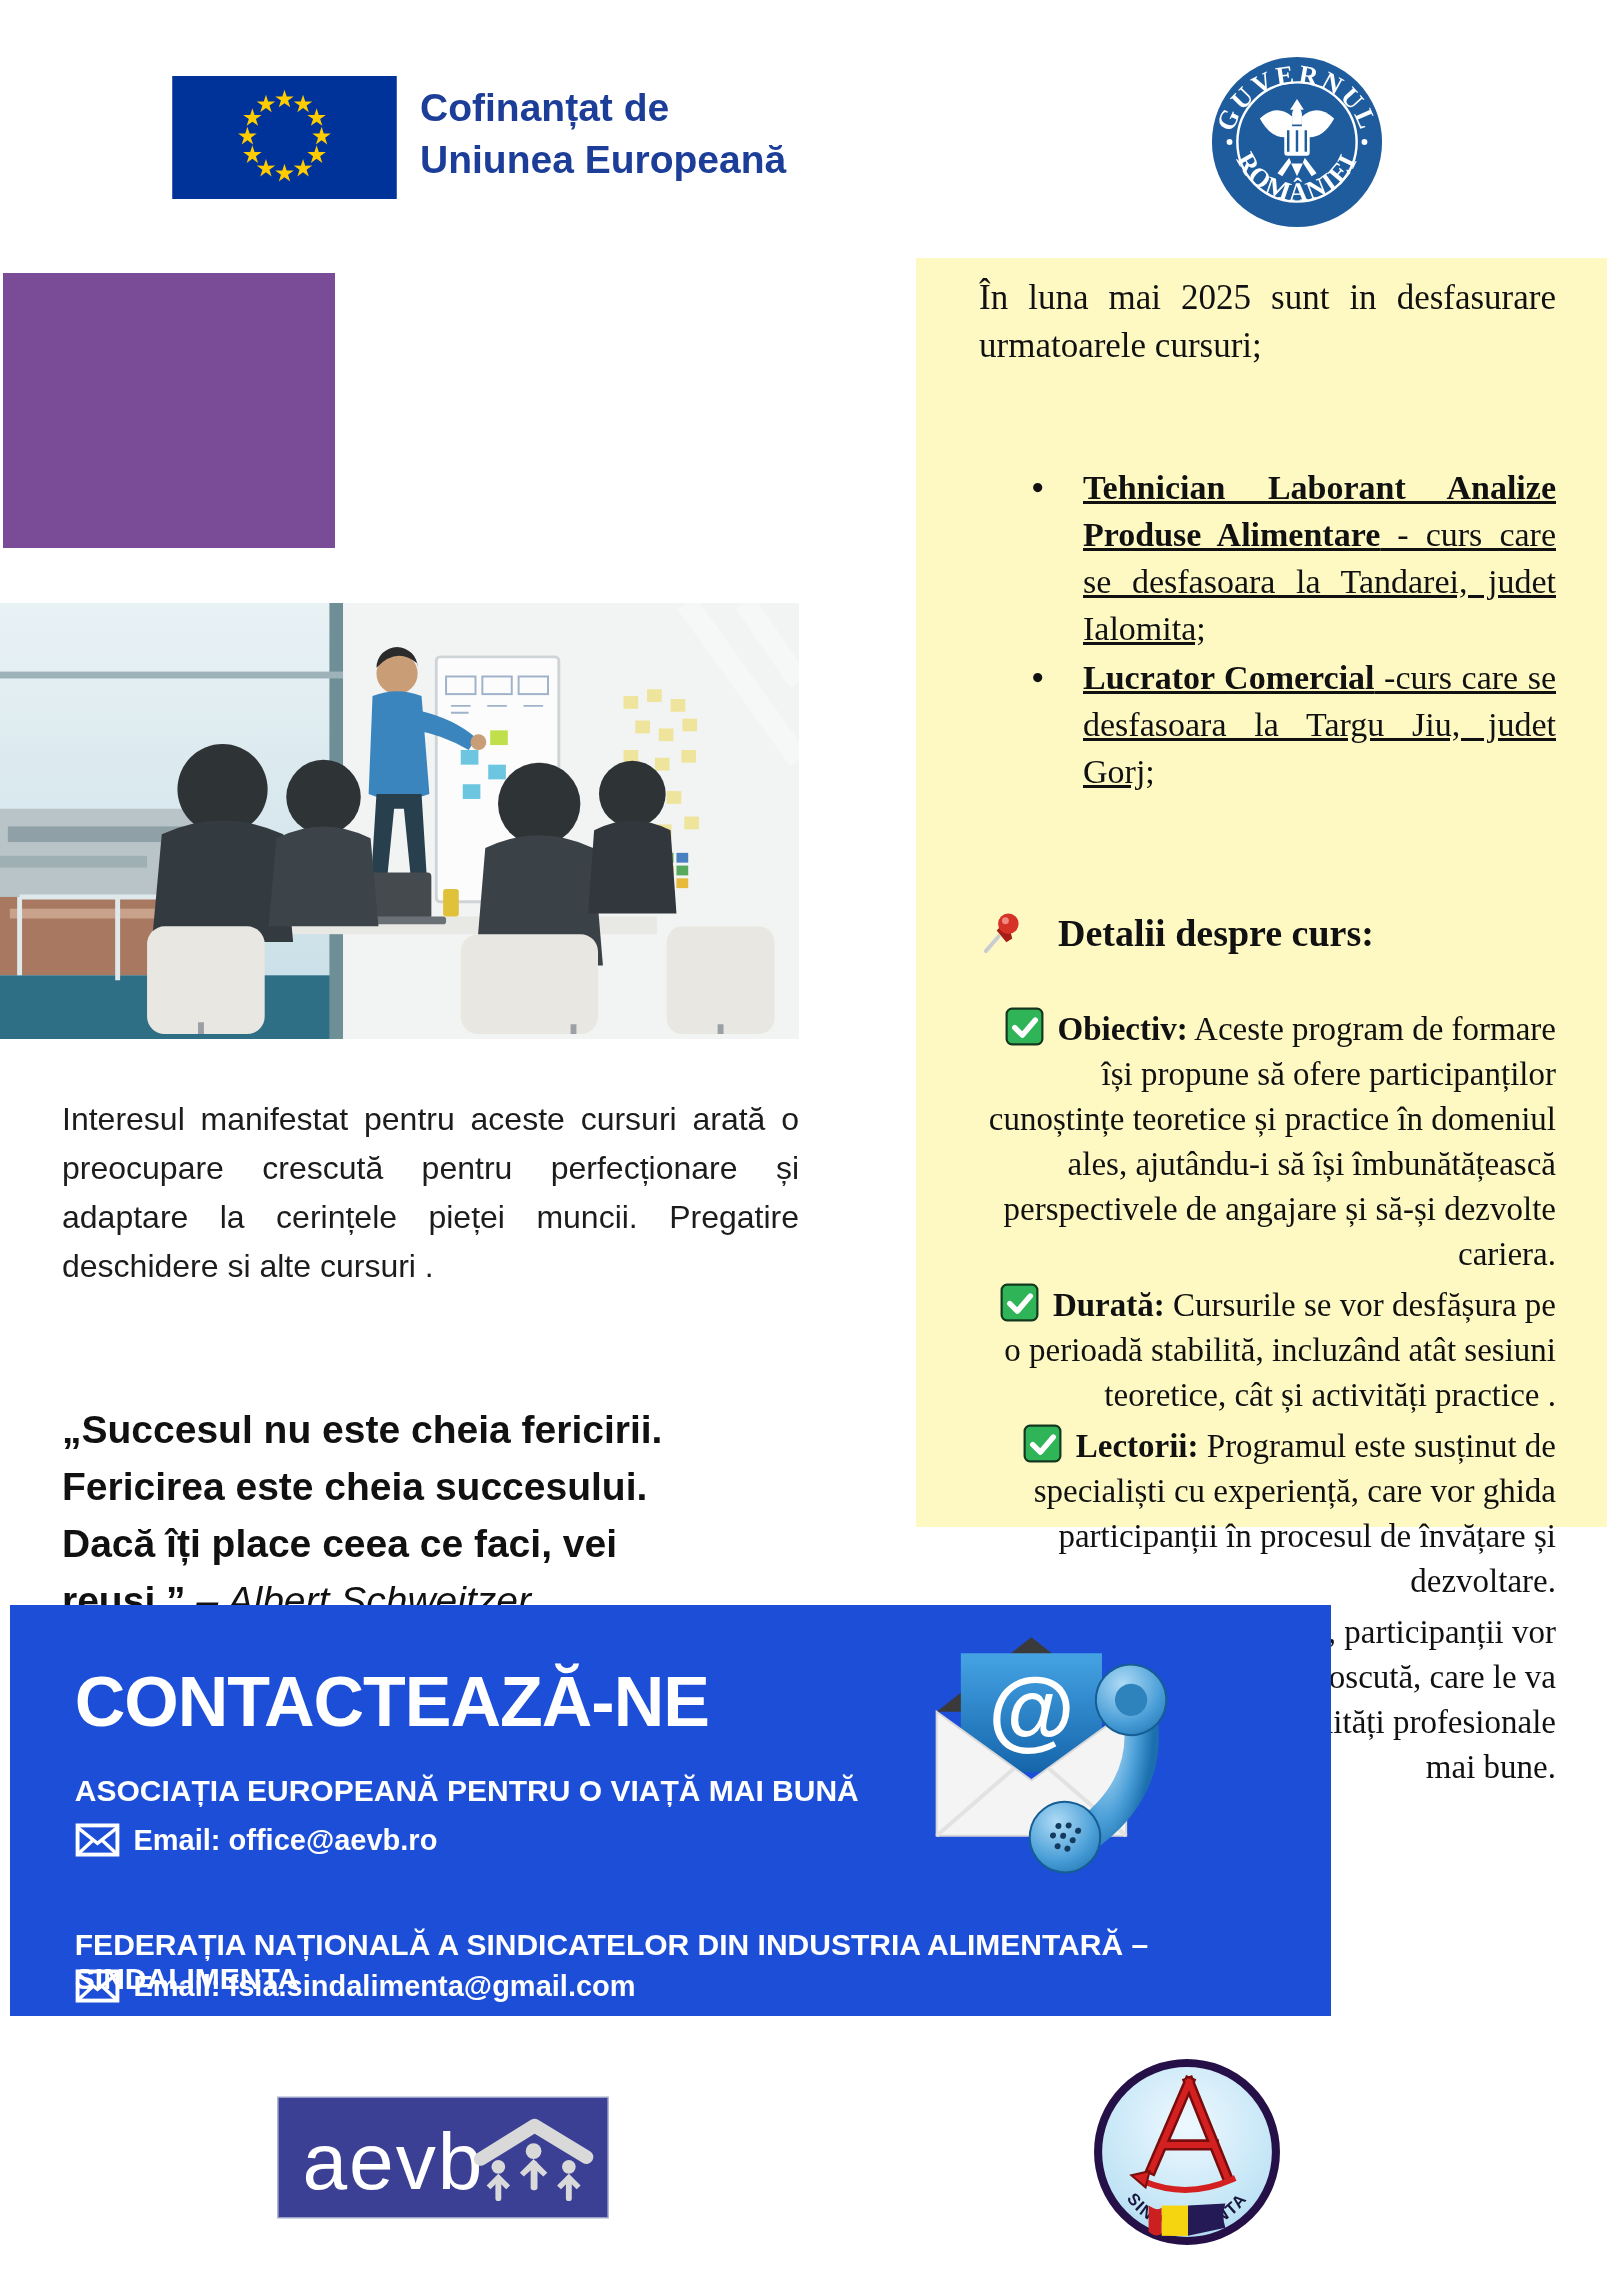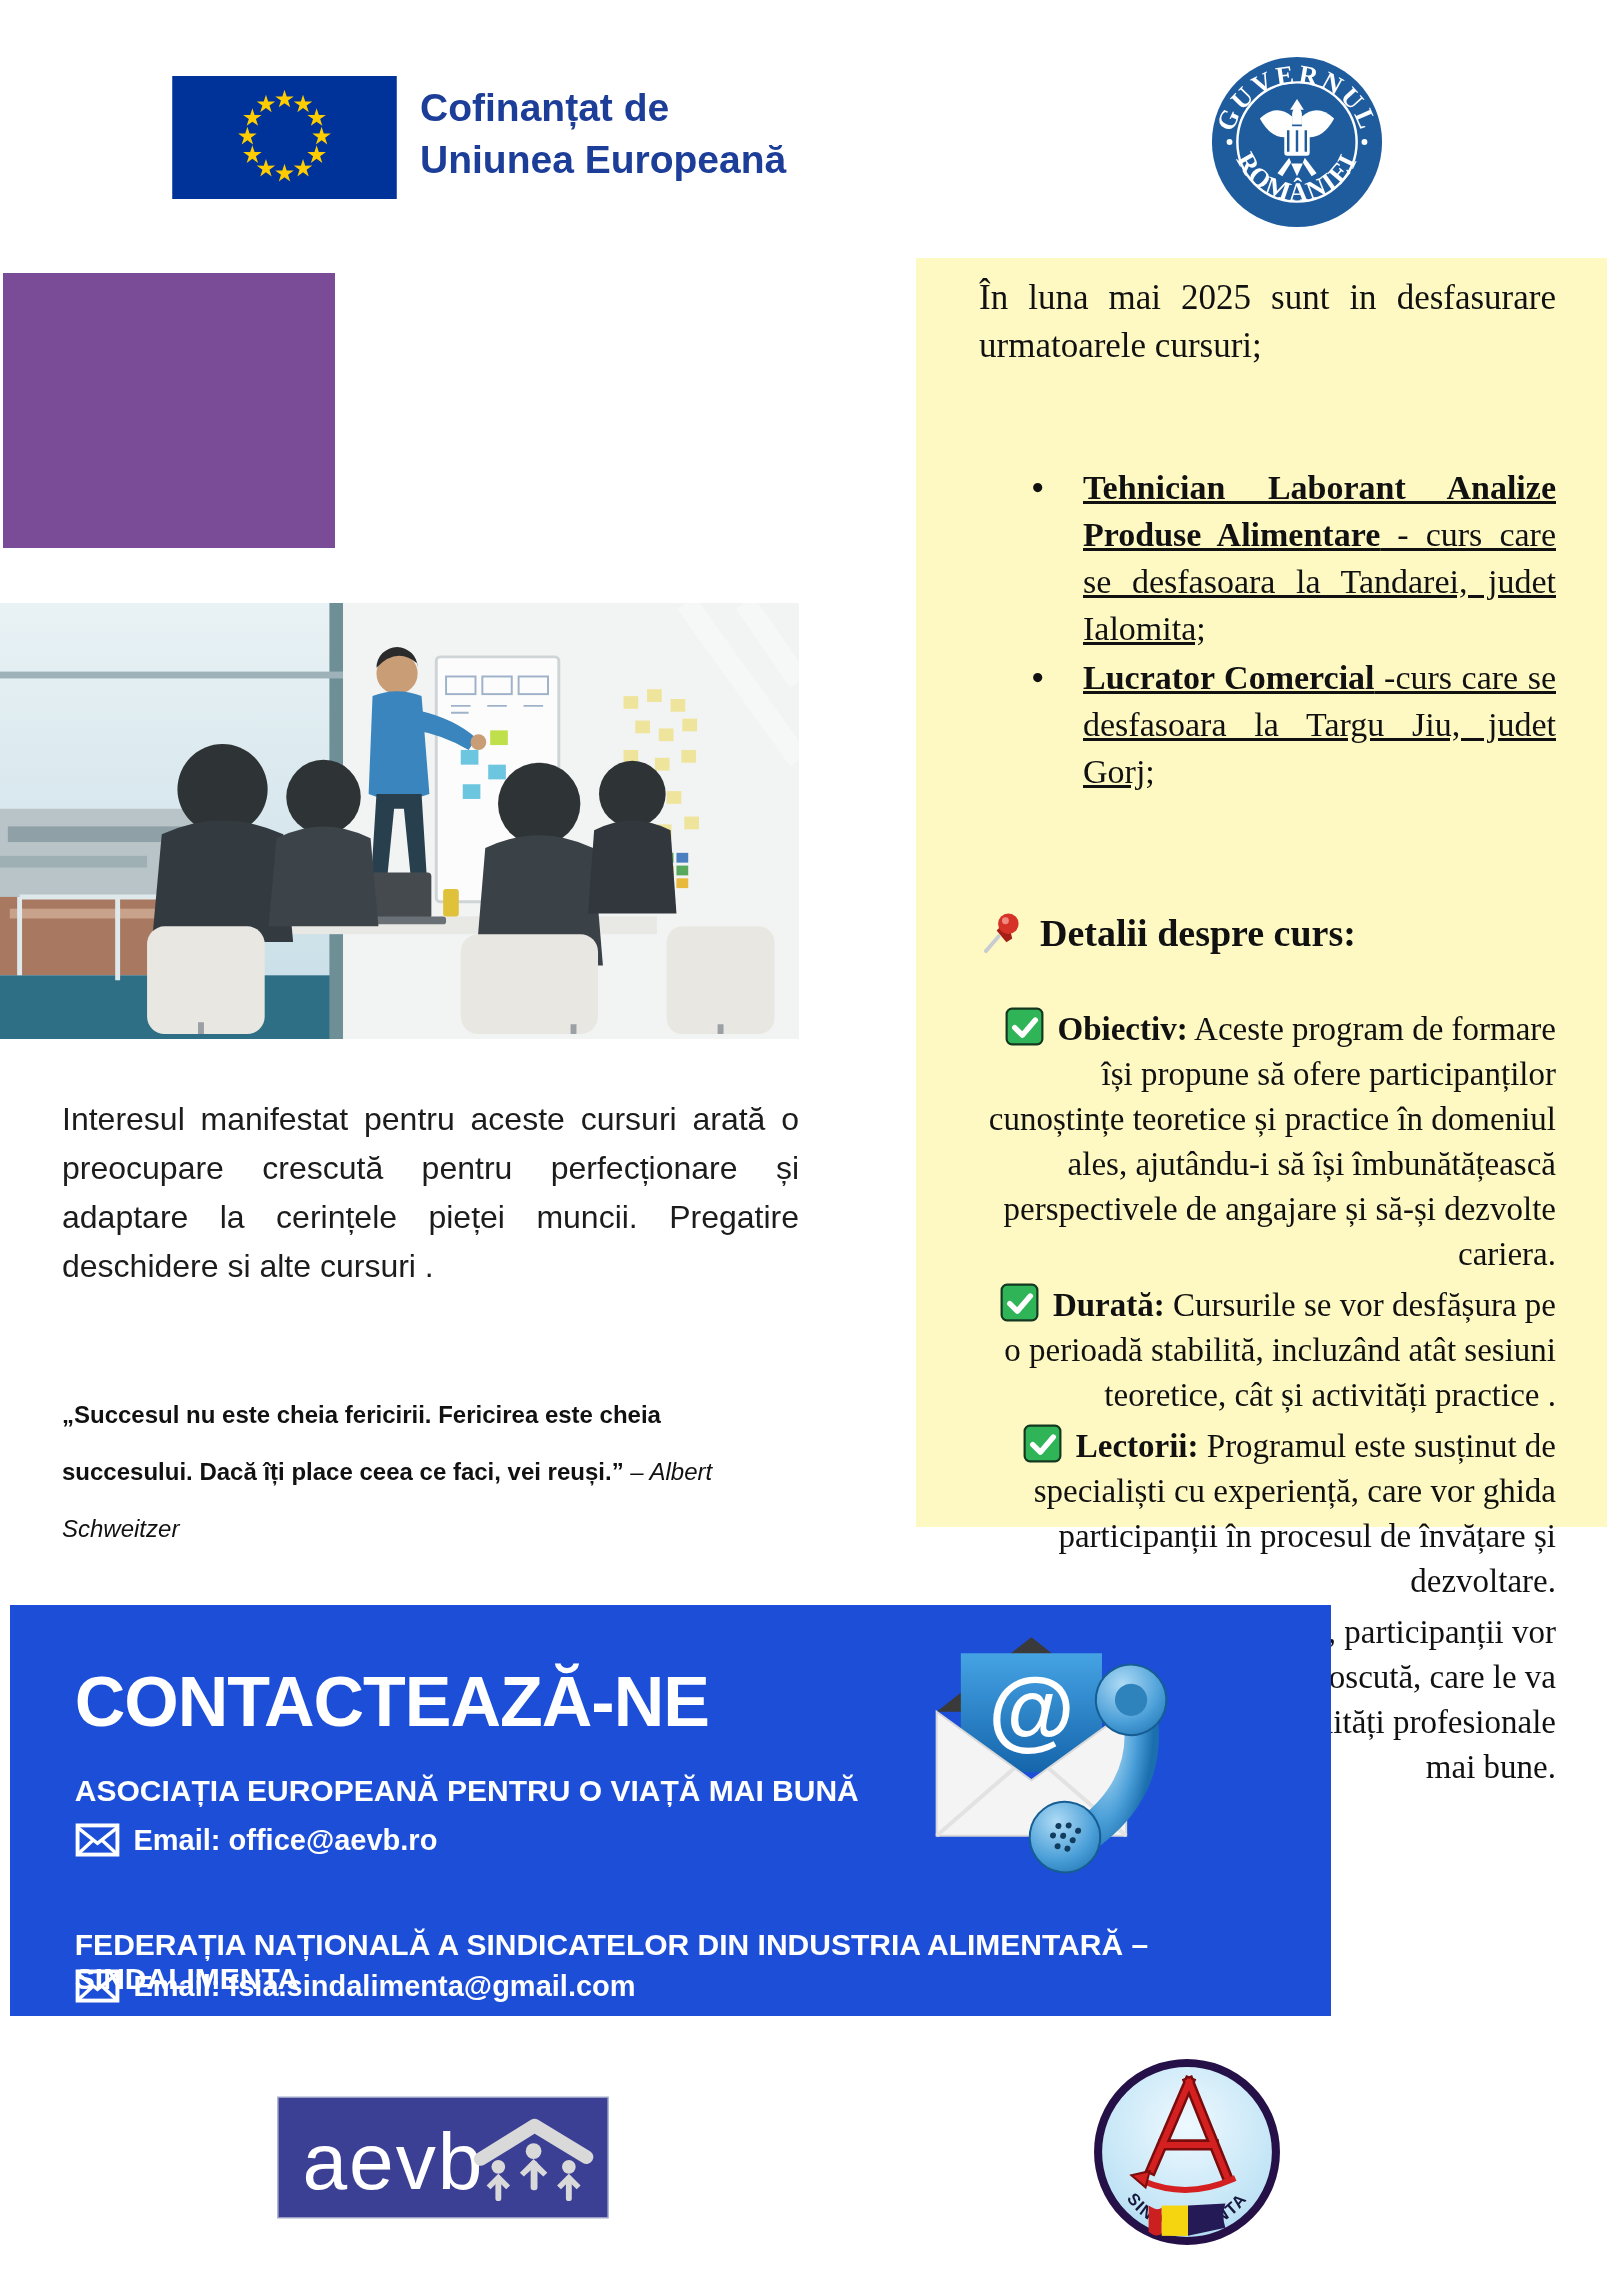--- a/index.html
+++ b/index.html
@@ -18,31 +18,31 @@
   .photo{position:absolute;left:0;top:603px;width:799px;height:436px;}
 
   
   .green-panel{position:absolute;left:916px;top:258px;width:691px;height:1269px;background:#fef9c3;
                box-sizing:border-box;padding:15.7px 51px 0 63px;
                font-family:"Liberation Serif",serif;color:#111;}
   .gp-intro{font-size:35px;line-height:48px;text-align:justify;margin:0;}
   .gp-list{margin:94px 0 0 0;padding:0 0 0 45px;list-style:none;text-decoration:underline;}
   .gp-list li{position:relative;padding-left:59px;font-size:34px;line-height:47px;text-align:justify;margin-bottom:2px;}
   .gp-list li::before{content:"•";position:absolute;left:7.8px;top:0;font-size:34px;font-weight:bold;}
-  .gp-title{margin-top:116px;display:flex;align-items:center;gap:16px;font-size:38px;font-weight:bold;text-align:right;}
+  .gp-title{margin-top:116px;display:flex;align-items:center;gap:34px;font-size:38px;font-weight:bold;text-align:right;}
   .gp-title svg{flex:0 0 auto;}
   .gp-details{margin-top:51px;font-size:33px;line-height:45px;}
   .gp-item{margin:0 0 5.9px 0;text-align:right;}
   .check{display:inline-block;width:39px;height:39px;vertical-align:-5.9px;margin-right:13.7px;}
 
   
   .para{position:absolute;left:62px;top:1063px;width:737px;
         font-size:32px;line-height:49px;text-align:justify;color:#1c1c1c;}
   .quote{position:absolute;left:62px;top:1362px;width:686px;
-         font-size:24px;line-height:57px;color:#111;}
+         font-size:39px;line-height:57px;color:#111;}
   .quote .q{font-weight:bold;}
   .quote .attr{font-style:italic;}
 
   
   .contact-box{position:absolute;left:9.8px;top:1605px;width:1321px;height:411px;background:#1d4ed8;color:#fff;}
   .contact-title{position:absolute;left:65px;top:57px;font-size:70px;font-weight:bold;letter-spacing:-1px;}
   .contact-icon{position:absolute;left:907px;top:13.7px;width:255px;height:257px;}
   .org-line{position:absolute;left:65px;font-size:30px;font-weight:bold;letter-spacing:0px;}
   .email-line{position:absolute;left:65px;font-size:29px;font-weight:bold;display:flex;align-items:center;gap:13.7px;}
   .org1{top:169px;}

